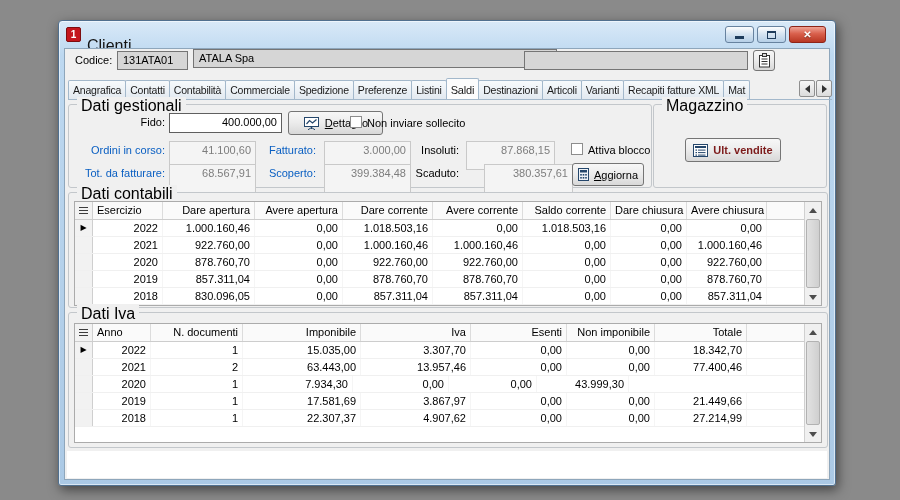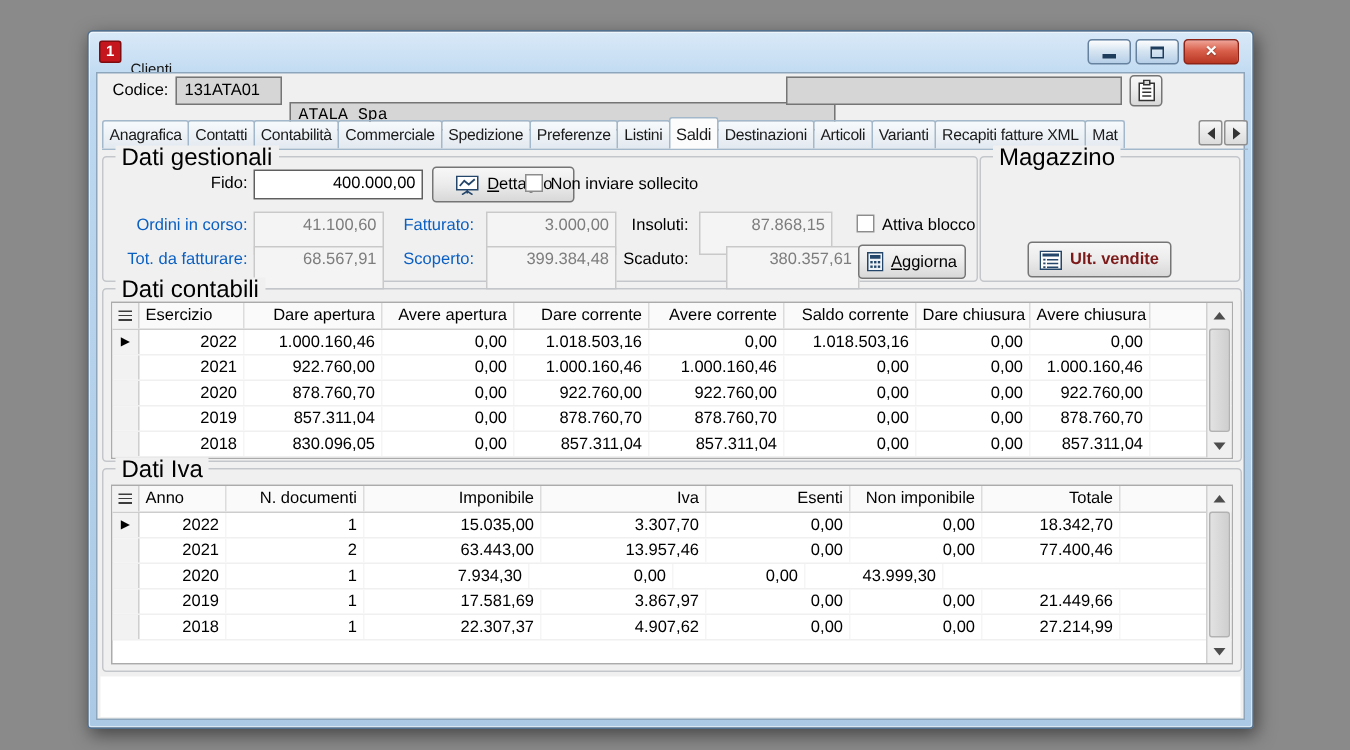--- a/index.html
+++ b/index.html
@@ -11,21 +11,21 @@
   body{background:var(--backdrop); font-family:"Liberation Sans",sans-serif; position:relative; overflow:hidden;}
 
   .window{position:absolute; left:58px; top:20px; width:778px; height:466px;
     background:linear-gradient(180deg,#d9e9f8,#bdd8f0 34px,#abc9e5);
     border:1px solid #51708f; border-radius:4px 4px 3px 3px;
     box-shadow:2px 4px 12px rgba(0,0,0,.5), inset 0 0 0 1px rgba(255,255,255,.55);}
 
   .titlebar{height:27px; display:flex; align-items:center; padding:0 7px;}
   .title-icon{width:15px;height:15px; background:#c4161c; border:1px solid #7d0d10;
     color:#fff; font-size:10px; font-weight:bold; display:flex; align-items:center; justify-content:center; border-radius:2px;}
-  .title-text{margin-left:6px; font-size:10px; color:#141414;margin-top:23px;}
+  .title-text{margin-left:6px; font-size:16px; color:#141414;margin-top:23px;}
   .win-buttons{margin-left:auto; display:flex; gap:3px; padding-right:2px;}
   .win-btn{width:29px;height:17px;border:1px solid #67829f;border-radius:3px;
     background:linear-gradient(#fdfdfd,#d7e5f2 45%,#b6cfe7); display:flex;align-items:center;justify-content:center; cursor:default;}
   .win-btn.close{width:37px; background:linear-gradient(#efa396,#d9604c 45%,#b83723); border-color:#8e2418;}
   .g-min{width:9px;height:3px;background:#1e3c5c;margin-top:6px;}
   .g-max{width:9px;height:8px;border:1px solid #1e3c5c;border-top:2px solid #1e3c5c;background:transparent;}
   .g-close{color:#fff;font-size:10px;font-weight:bold;line-height:15px; text-shadow:0 1px 1px rgba(0,0,0,.4);}
 
   .content{position:absolute; left:5px; right:5px; top:27px; bottom:5px; background:#f0f0f0; border:1px solid #8ea6bb;}
 
@@ -34,21 +34,21 @@
   .lbl.blue{color:var(--link-blue);}
   .field{position:absolute; height:29px; background:#f4f4f4; border:1px solid #c9c9c9;
     font-size:11px; color:#7d7d7d; text-align:right; padding:2px 4px 0 2px; overflow:hidden; white-space:nowrap;}
   .field.editable{background:#fff; border-color:#5f5f5f; color:#000;}
   .field.id-box{background:#d6d6d6; border:1px solid #757575; color:#000; text-align:left; padding-left:5px; height:19px;}
 
   .btn{position:absolute; display:flex; align-items:center; justify-content:center; gap:5px;
     border:1px solid #757575; border-radius:3px; background:linear-gradient(#f7f7f7,#ececec 48%,#d8d8d8);
     font-size:11px; color:#000; cursor:default;}
   .btn .accel{text-decoration:underline;}
-  .btn.maroon{color:var(--maroon-text); font-weight:bold;margin-top:23px;}
+  .btn.maroon{color:var(--maroon-text); font-weight:bold;}
 
   .checkbox{position:absolute; width:12px; height:12px; background:#fff; border:1px solid #8d8d8d;}
 
   .tabbar{position:absolute; left:3px; top:29px; width:764px; height:22px; display:flex; align-items:flex-end; border-bottom:1px solid #a3b8cb;}
   .tabs-clip{display:flex; align-items:flex-end; overflow:hidden; width:728px; height:22px;}
   .tab{flex:0 0 auto; height:19px; padding:0 4px; display:flex; align-items:center;
     font-size:10.5px; letter-spacing:-0.2px; color:#1a1a1a;
     background:linear-gradient(#f7fafc,#e2e9f0); border:1px solid #a3b8cb; border-bottom:none; margin-right:-1px; border-radius:2px 2px 0 0; cursor:default;}
   .tab.active{height:22px; background:#fcfcfc; position:relative; z-index:2; margin-bottom:-1px; font-size:11px;}
   .tab-scroll{position:absolute; right:0; bottom:2px; display:flex; gap:1px;}
@@ -108,21 +108,21 @@
       <div class="win-btn close">
           <span class="g-close">✕</span>
         </div>
     </div>
   </div>
 
   <div class="content">
 
     <div class="lbl" style="left:10px; top:5px;">Codice:</div>
     <div class="field id-box" style="left:52px; top:2px; width:71px;">131ATA01</div>
-    <div class="field id-box" style="left:128px; top:19px; width:364px;font-family:Liberation Mono, monospace;">ATALA Spa</div>
+    <div class="field id-box" style="left:128px; top:0; width:364px;">ATALA Spa</div>
     <div class="field id-box" style="left:459px; top:2px; width:224px;"></div>
     <div class="icon-btn" style="left:688px; top:1px;">
       <span>
         <svg width="13" height="15" viewBox="0 0 13 15">
             <rect x="1.5" y="2.5" width="10" height="11.5" fill="#fff" stroke="#333"></rect>
             <rect x="4.5" y="0.5" width="4" height="3" fill="#d9d9d9" stroke="#333"></rect>
             <line x1="3.5" y1="6" x2="9.5" y2="6" stroke="#333"></line>
             <line x1="3.5" y1="8.5" x2="9.5" y2="8.5" stroke="#333"></line>
             <line x1="3.5" y1="11" x2="9.5" y2="11" stroke="#333"></line>
           </svg>

